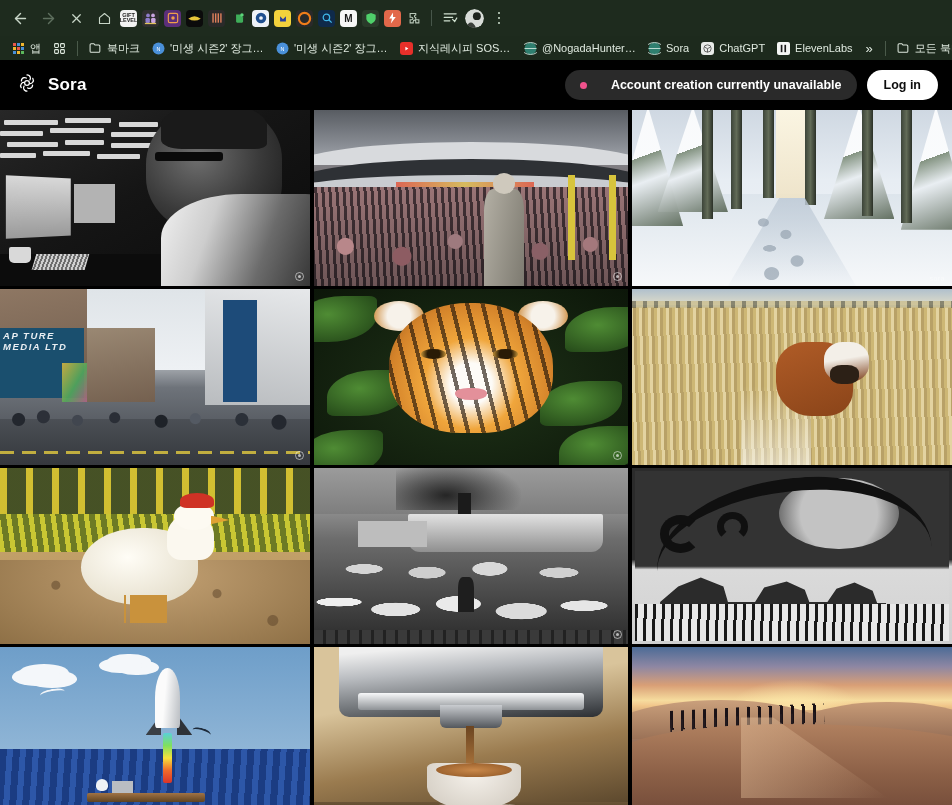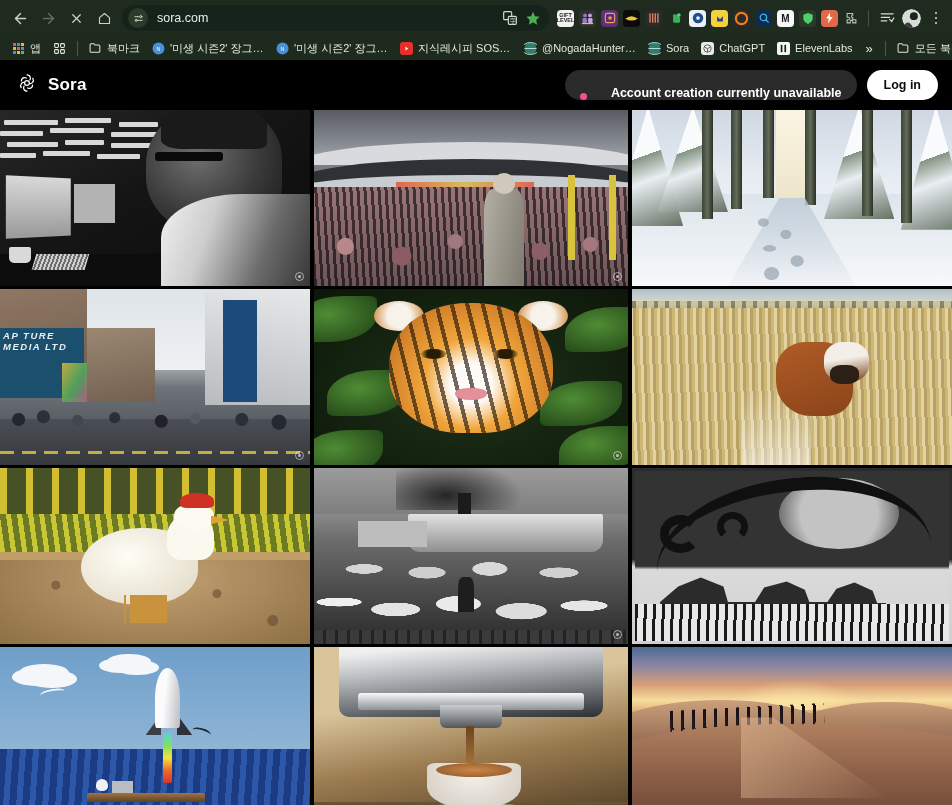--- a/index.html
+++ b/index.html
@@ -143,21 +143,21 @@
   .brand-name { color: #fff; font-size: 17px; font-weight: bold; letter-spacing: .2px; }
 
   .header-right {
     margin-left: auto;
     display: flex; align-items: center; gap: 10px;
   }
   .notice {
     background: #2a2a2a;
     border-radius: 18px;
     height: 30px;
-    display: flex; align-items: flex-end; gap: 24px;
+    display: flex; align-items: center; gap: 24px;
     padding: 0 15px;
     color: #fff;
     font-size: 12.5px;
     font-weight: bold;
   }
   .notice-dot { width: 7px; height: 7px; border-radius: 50%; background: #f0528c; flex:0 0 auto; }
   .login-btn {
     background: #fff; color: #0d0d0d;
     border: none; border-radius: 18px;
     height: 30px; padding: 0 17px;
@@ -418,45 +418,20 @@
           <line x1="6" y1="6" x2="18" y2="18"></line>
           <line x1="18" y1="6" x2="6" y2="18"></line>
         </svg>
     </div>
     <div class="nav-btn">
       <svg width="15" height="15" viewBox="0 0 24 24" fill="none" stroke="currentColor" stroke-width="1.8" stroke-linecap="round" stroke-linejoin="round">
           <path d="M4 10.5 12 4l8 6.5V20H4z"></path>
         </svg>
     </div>
 
-    <div class="omnibox">
-      <div class="omni-icon">
-        <svg width="11" height="11" viewBox="0 0 24 24" fill="none" stroke="currentColor" stroke-width="2" stroke-linecap="round">
-          <line x1="4" y1="8" x2="13" y2="8"></line>
-            <circle cx="17" cy="8" r="2.4"></circle>
-          <line x1="11" y1="16" x2="20" y2="16"></line>
-            <circle cx="7" cy="16" r="2.4"></circle>
-        </svg>
-      </div>
-      <div class="omni-url">sora.com</div>
-      <div class="omni-right">
-        <span>
-          <svg class="ico" viewBox="0 0 24 24" fill="none" stroke="#cfe0cf" stroke-width="1.7">
-              <rect x="2.5" y="2.5" width="12" height="12" rx="1.5"></rect>
-              <rect x="9.5" y="9.5" width="12" height="12" rx="1.5" fill="#1e2b1e"></rect>
-              <text x="12" y="19.5" font-size="9" fill="#cfe0cf" stroke="none" font-family="Liberation Sans">字</text>
-            </svg>
-        </span>
-        <span>
-          <svg class="ico" viewBox="0 0 24 24" fill="#4caf50">
-              <polygon points="12,2.6 15,9.2 22,10 16.8,14.9 18.2,22 12,18.4 5.8,22 7.2,14.9 2,10 9,9.2"></polygon>
-            </svg>
-        </span>
-      </div>
-    </div>
 
     <div class="ext-tray">
       <div class="ext" style="background:#f2f2f2;color:#222;font-size:5.5px;line-height:1;text-align:center;">GIFT<br>LEVEL</div>
       <div class="ext" style="background:#2f2f2f;">
         <svg width="15" height="15" viewBox="0 0 24 24">
             <circle cx="8" cy="7" r="3" fill="#8e7ccb"></circle>
             <circle cx="16" cy="7" r="3" fill="#c9a4e0"></circle>
             <rect x="4" y="11" width="7" height="8" rx="2" fill="#8e7ccb"></rect>
             <rect x="13" y="11" width="7" height="8" rx="2" fill="#c9a4e0"></rect>
             <rect x="3" y="19" width="18" height="2" fill="#e0c25a"></rect>

